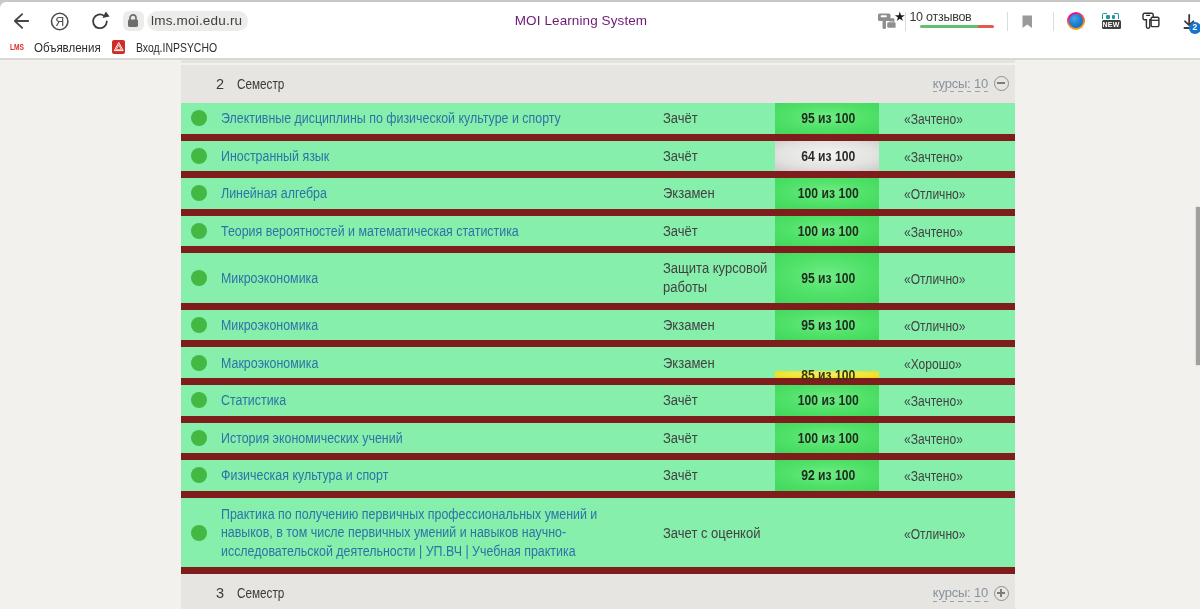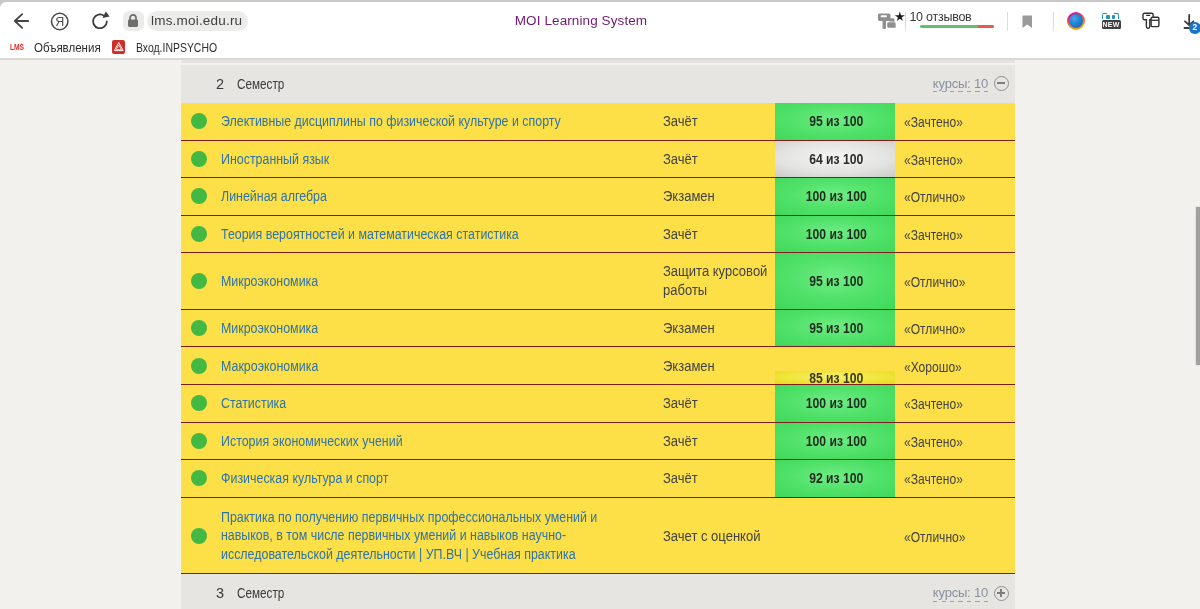--- a/index.html
+++ b/index.html
@@ -32,25 +32,25 @@
   .preband { height:3px; background:#e4e3df; }
   .gapline { height:1.5px; background:#f3f2ef; }
   .semhdr { height:38.5px; background:#e7e5e1; position:relative; }
   .semhdr .num { position:absolute; left:35px; top:0; line-height:38.5px; font-size:14.5px; color:#3a3a3a; }
   .semhdr .nam { position:absolute; left:56px; top:0; line-height:38.5px; font-size:14.5px; color:#3a3a3a; transform:scaleX(0.81); transform-origin:left center; }
   .kursy { position:absolute; right:27px; top:0; line-height:37px; font-size:13px; color:#87929e; height:28px; letter-spacing:-0.2px; background:repeating-linear-gradient(to right,#a3a19d 0 4.5px,rgba(0,0,0,0) 4.5px 8.5px) left bottom/100% 1.3px no-repeat; }
   .kcircle { position:absolute; right:6.5px; top:11.5px; width:15px; height:15px; border:1.6px solid #8f8f8f; border-radius:50%; }
   .kcircle .h { position:absolute; left:2.6px; top:5.2px; width:7.5px; height:1.7px; background:#7d7d7d; }
   .kcircle .v { position:absolute; left:5.5px; top:2.3px; width:1.7px; height:7.5px; background:#7d7d7d; }
 
-  .row { position:relative; border-bottom:1px solid #7f1d1d; background:#fde047; }
+  .row { position:relative; border-bottom:7px solid #7f1d1d; background:#86efac; }
   .dot { position:absolute; left:9.5px; width:16px; height:16px; border-radius:50%; background:#43b843; top:50%; margin-top:-8px; }
   .title { position:absolute; left:40px; top:50%; transform:translateY(-50%) scaleX(0.887); transform-origin:left center; width:486px; font-size:14px; color:#2e73a8; line-height:18.8px; }
   .exam { position:absolute; left:482px; top:50%; transform:translateY(-50%) scaleX(0.93); transform-origin:left center; width:121px; font-size:14px; color:#424242; line-height:18.8px; }
-  .score { position:absolute; left:594px; top:0; bottom:0; width:120px; font-size:14.5px; font-weight:bold; color:#1e2b1e; display:flex; align-items:center; justify-content:center; }
+  .score { position:absolute; left:594px; top:0; bottom:0; width:104px; font-size:14.5px; font-weight:bold; color:#1e2b1e; display:flex; align-items:center; justify-content:center; }
   .score span { transform:scaleX(0.84); margin-left:2.5px; }
   .g { background:radial-gradient(ellipse 78% 75% at 50% 45%, #6fec85 0%, #50e169 50%, #3fd75b 100%); }
   .gr { background:radial-gradient(ellipse 85% 80% at 50% 45%, #f5f5f4 0%, #e2e2e1 55%, #c4c4c3 100%); color:#2b2b2b;justify-content:center; }
   .y { background:radial-gradient(ellipse 85% 80% at 50% 45%, #f7f06e 0%, #efe436 55%, #e6d812 100%); color:#3a370e;margin-top:24px; }
   .grade { position:absolute; left:723px; top:50%; transform:translateY(-50%) scaleX(0.804); transform-origin:left center; font-size:15px; color:#424242; }
 
   .h38 { height:37.6px; }
   .h56 { height:56.4px; }
   .h75 { height:76.6px; }
 

